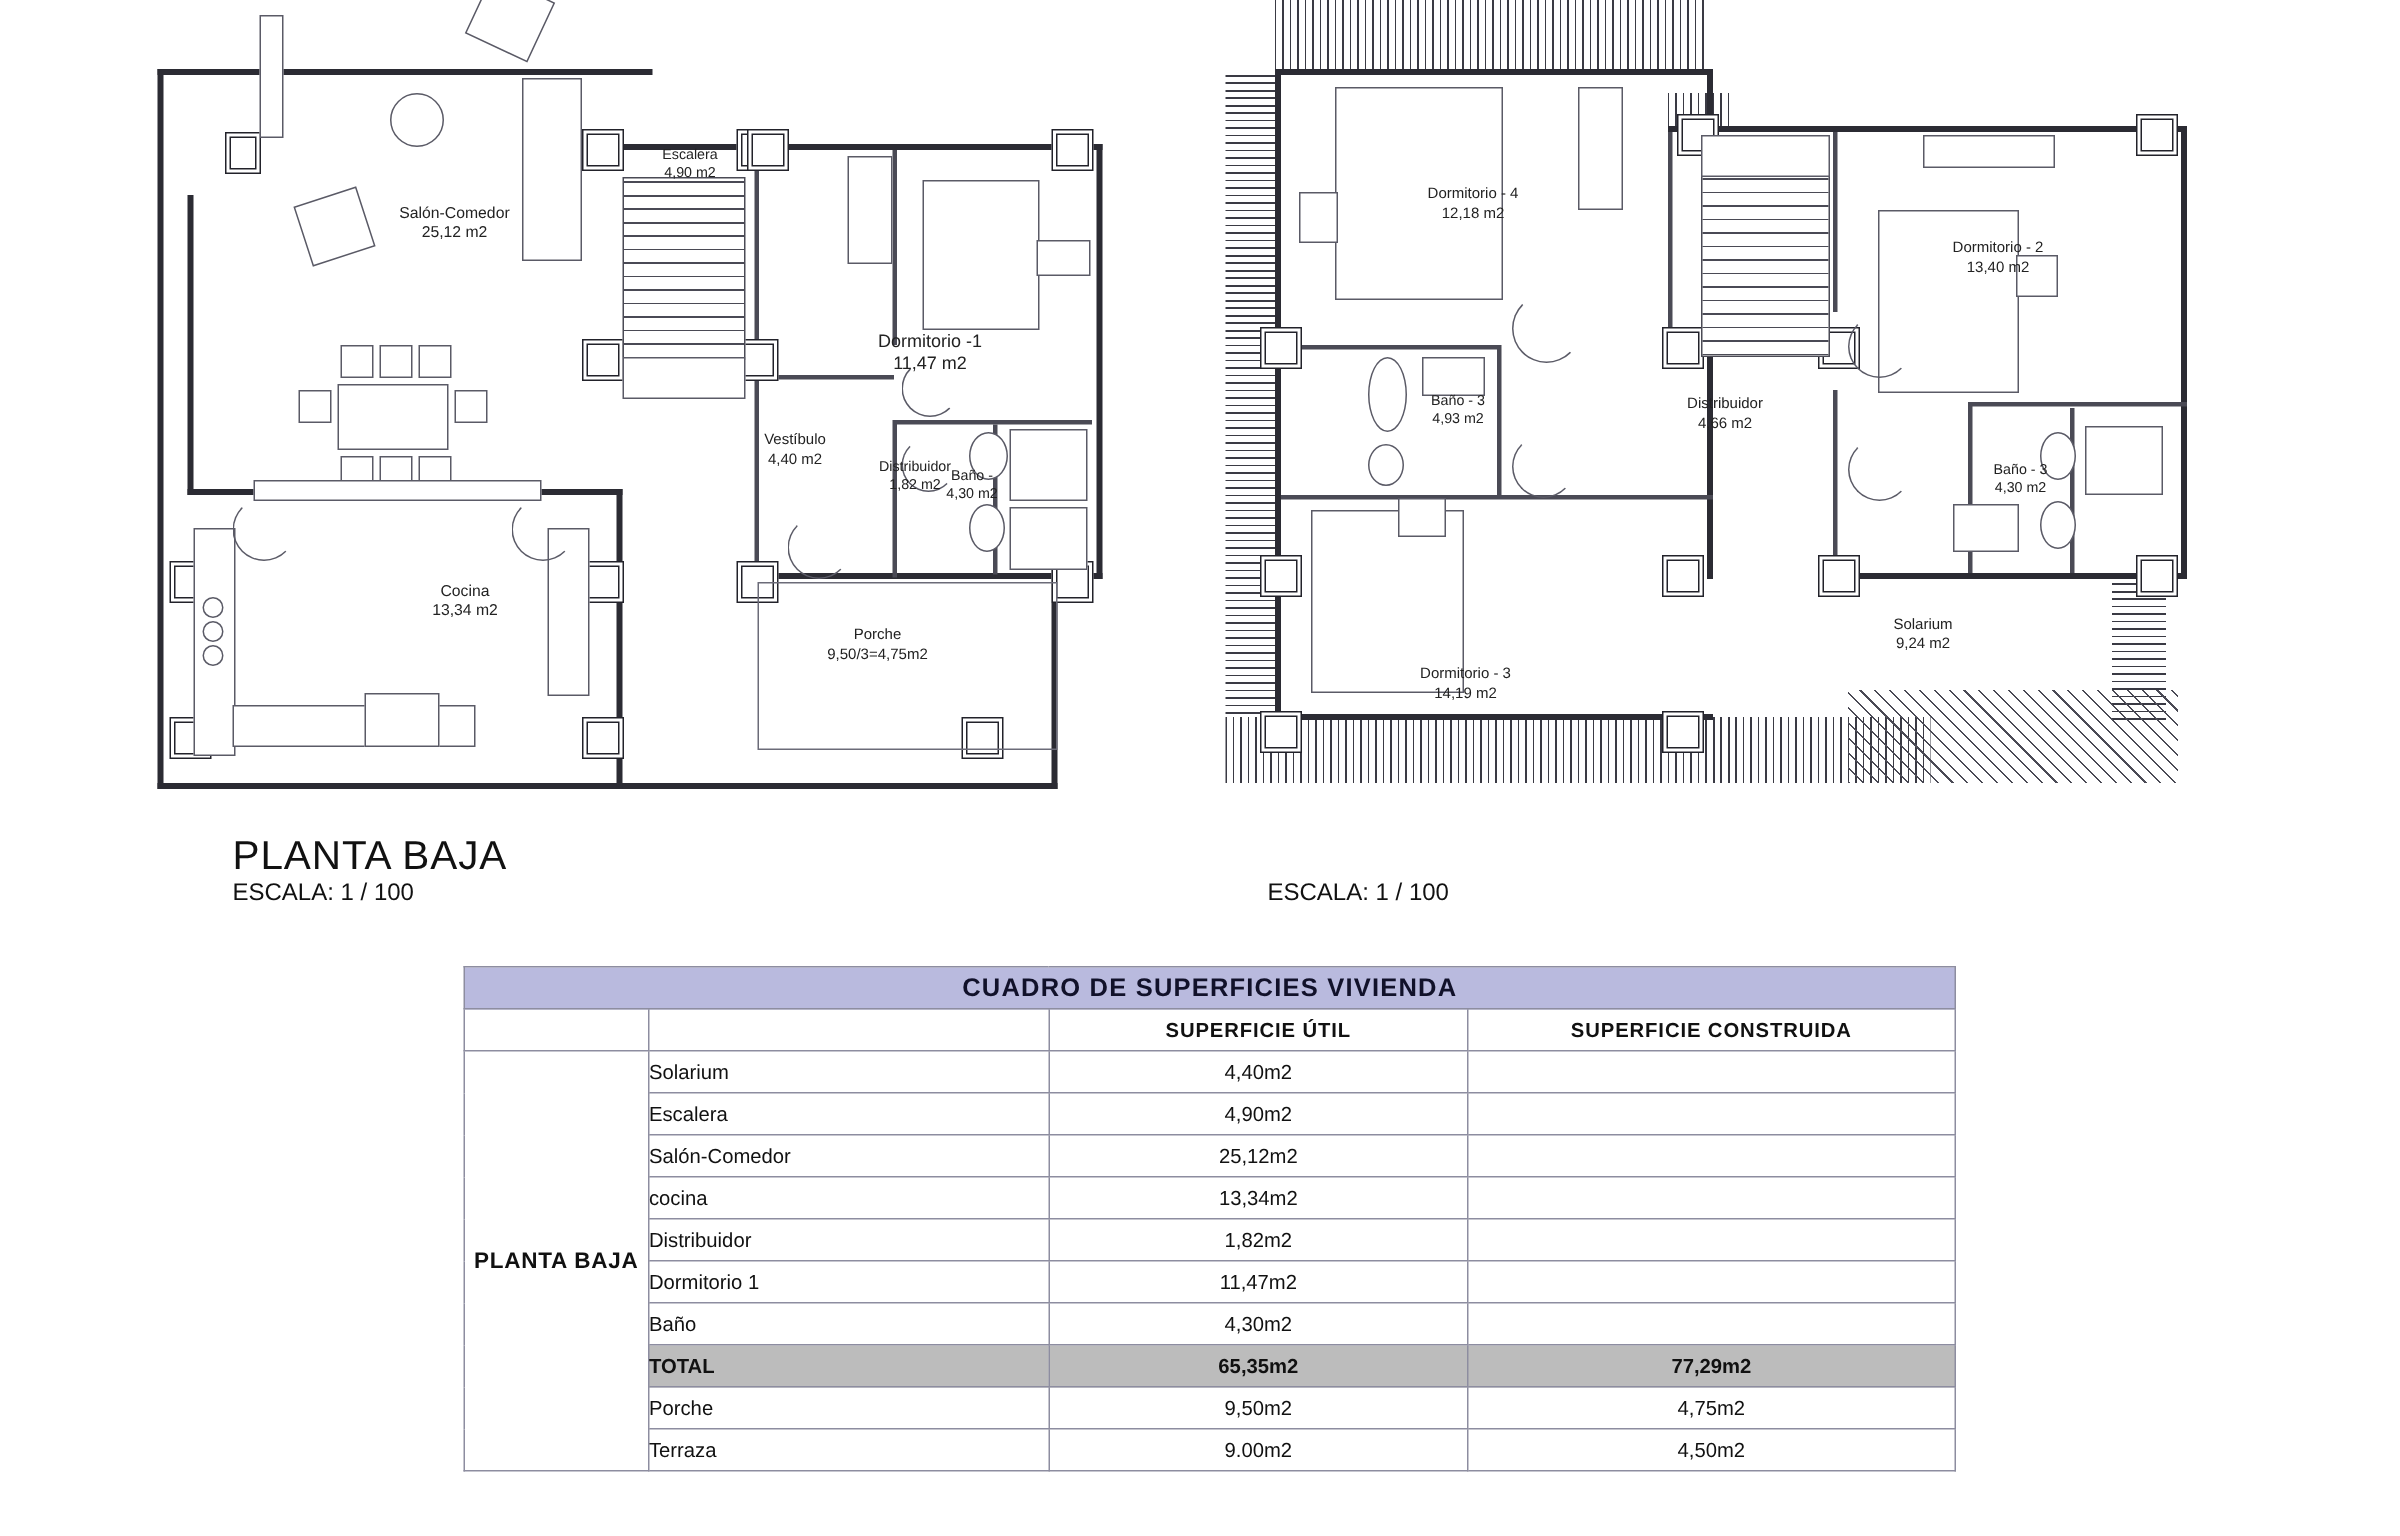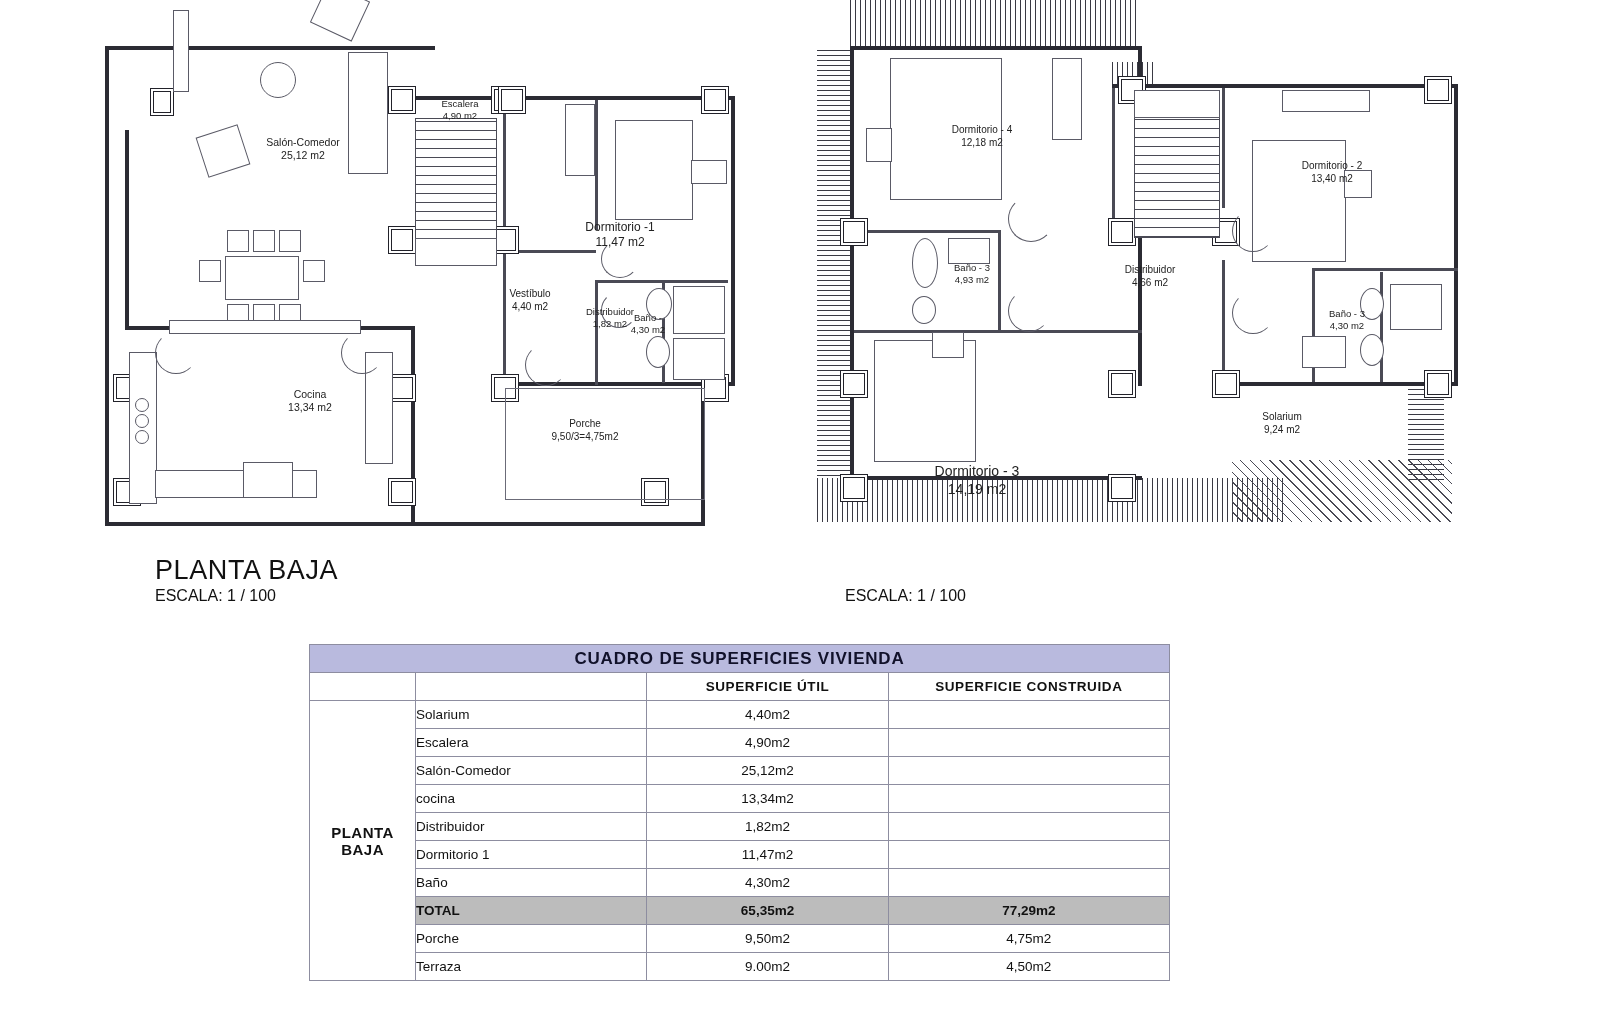--- a/index.html
+++ b/index.html
@@ -34,21 +34,21 @@
      background-image:repeating-linear-gradient(0deg,#4a4a55 0 1px,transparent 1px 9px);
      border:1px solid #4a4a55;background-color:#fff;}
   .door{position:absolute;border:1px solid #5a5a66;border-radius:50%;
         border-top-color:transparent;border-right-color:transparent;}
 
   .title{position:absolute;font-size:27px;letter-spacing:.6px;color:#111;white-space:nowrap;}
   .subtitle{position:absolute;font-size:16px;color:#111;white-space:nowrap;}
 
   
   .tbl-wrap{position:absolute;left:309px;top:644px;width:861px;}
-  table.sup{border-collapse:collapse;width:861px;font-size:13.5px;color:#111;}
+  table.sup{border-collapse:collapse;width:995px;font-size:13.5px;color:#111;}
   table.sup td,table.sup th{border:1px solid #8d8da0;padding:0;height:27px;}
   .tbl-head{background:#b9bade;text-align:center;font-size:17px;font-weight:bold;
             letter-spacing:.8px;height:36px;color:#11112a;}
   .col-head{text-align:center;font-size:13.5px;font-weight:bold;letter-spacing:.6px;height:33px;}
   .rowlabel{text-align:center;font-weight:bold;font-size:15px;letter-spacing:.5px;}
   .cell-name{padding-left:10px;}
   .cell-num{text-align:center;}
   .total-row td{background:#bcbcbc;font-weight:bold;}
 </style>
 </head>
@@ -251,21 +251,21 @@
       <span class="n">4,93 m2</span>
     </div>
     <div class="lbl" style="left:258px;top:264px;width:160px;font-size:10px;">
       <span class="n">Distribuidor</span>
       <span class="n">4,66 m2</span>
     </div>
     <div class="lbl" style="left:490px;top:308px;width:90px;font-size:9.5px;">
       <span class="n">Baño - 3</span>
       <span class="n">4,30 m2</span>
     </div>
-    <div class="lbl" style="left:85px;top:463px;width:160px;font-size:14px;">
+    <div class="lbl" style="left:85px;top:444px;width:160px;font-size:10px;">
       <span class="n">Dormitorio - 3</span>
       <span class="n">14,19 m2</span>
     </div>
     <div class="lbl" style="left:400px;top:399px;width:140px;font-size:10px;margin-top:12px;">
       <span class="n">Solarium</span>
       <span class="n">9,24 m2</span>
     </div>
   </div>
 
   <div class="subtitle" style="left:845px;top:587px;">ESCALA: 1 / 100</div>

